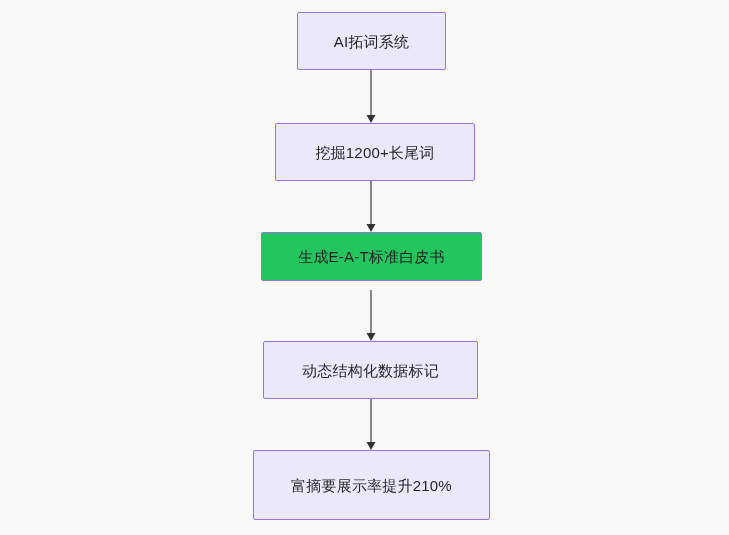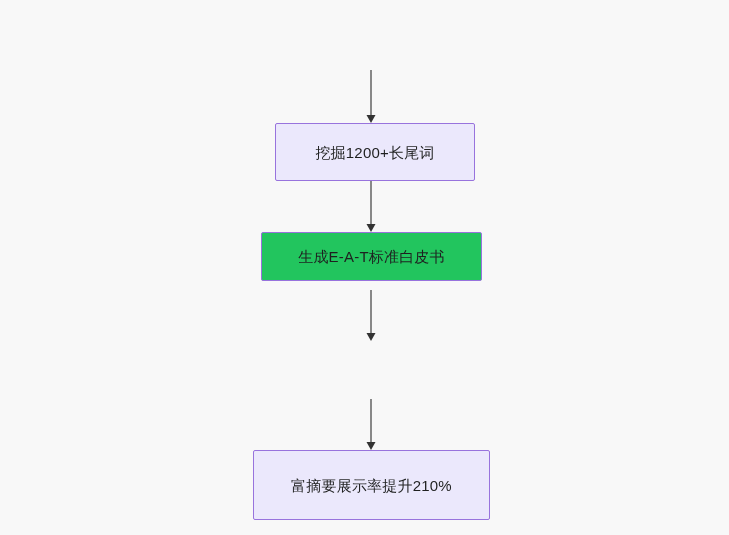--- a/index.html
+++ b/index.html
@@ -43,29 +43,35 @@
   .edge svg {
     display: block;
     overflow: visible;
   }
 </style>
 </head>
 <body style="background: rgb(248, 248, 248);">
 
 <div id="flowchart">
 
+  <div class="node" style="left: 297px; top: 12px; width: 149px; height: 58px; background: rgb(235, 232, 252); border-color: rgb(152, 115, 221); color: rgb(31, 32, 32);">
+    <span class="node-label">AI拓词系统</span>
+  </div>
 
   <div class="node" style="left: 275px; top: 123px; width: 200px; height: 58px; background: rgb(235, 232, 252); border-color: rgb(152, 115, 221); color: rgb(31, 32, 32);">
     <span class="node-label">挖掘1200+长尾词</span>
   </div>
 
   <div class="node" style="left: 261px; top: 232px; width: 221px; height: 49px; background: #22c55e; border-color: rgb(152, 115, 221); color: rgb(31, 32, 32);">
     <span class="node-label">生成E-A-T标准白皮书</span>
   </div>
 
+  <div class="node" style="left: 263px; top: 341px; width: 215px; height: 58px; background: rgb(235, 232, 252); border-color: rgb(152, 115, 221); color: rgb(31, 32, 32);">
+    <span class="node-label">动态结构化数据标记</span>
+  </div>
 
   <div class="node" style="left: 253px; top: 450px; width: 237px; height: 70px; background: rgb(235, 232, 252); border-color: rgb(152, 115, 221); color: rgb(31, 32, 32);">
     <span class="node-label">富摘要展示率提升210%</span>
   </div>
 
   <div class="edge" style="left: 365px; top: 70px; height: 53px;">
       <svg width="12" height="53" viewBox="0 0 12 53">
         <line x1="6" y1="0" x2="6" y2="46" stroke="#888888" stroke-width="2"></line>
         <polygon points="6,53 1.5,45 10.5,45" fill="#333333"></polygon>
       </svg>

